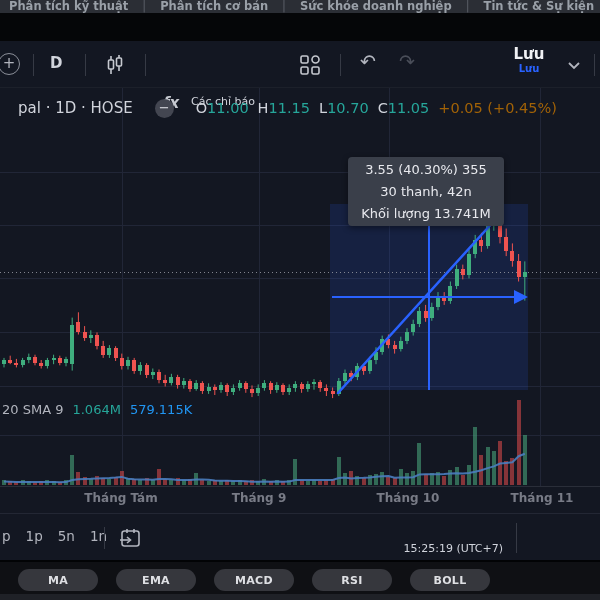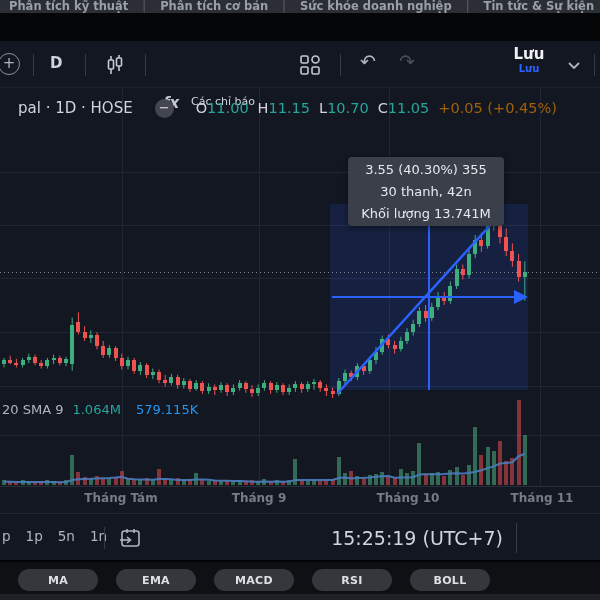--- a/index.html
+++ b/index.html
@@ -50,31 +50,31 @@
   .ohlc .chg{color:#a16207;}
   .measure-tooltip{
     position:absolute;left:348px;top:121px;width:156px;height:69px;
     background:#3a3f4a;border-radius:4px;box-shadow:0 2px 6px rgba(0,0,0,.45);
     display:flex;flex-direction:column;justify-content:center;align-items:center;
     font-size:13px;font-weight:500;color:#e8e9ee;line-height:22px;z-index:5;margin-top:36px;
   }
   .vol-legend{position:absolute;left:2px;top:402px;font-size:13px;display:flex;gap:9px;white-space:nowrap;z-index:4;}
   .vol-legend .lbl{color:#b2b5be;}
   .vol-legend .v-green{color:#26a69a;}
-  .vol-legend .v-blue{color:#2196f3;margin-left:6px;}
+  .vol-legend .v-blue{color:#2196f3;}
   
   .chart-svg{position:absolute;left:0;top:88px;}
   .axis-sep{position:absolute;left:0;top:486px;width:600px;height:1px;background:#2a2e39;}
   .month{position:absolute;top:491px;transform:translateX(-50%);font-size:12px;font-weight:bold;color:#787b86;white-space:nowrap;}
   
   .foot{position:absolute;left:0;top:513px;width:600px;height:47px;border-top:1px solid #232734;}
   .foot .tfs{position:absolute;left:2px;top:14px;display:flex;gap:15px;font-size:13.5px;color:#b2b5be;}
   .foot .vdiv{position:absolute;top:13px;width:1px;height:22px;background:#363a45;}
   .goto-date{position:absolute;left:118px;top:12px;}
-  .clock{position:absolute;right:97px;top:13px;font-size:19px;color:#d1d4dc;margin-left:44px;}
+  .clock{position:absolute;right:97px;top:28px;font-size:11px;color:#d1d4dc;margin-left:44px;}
   
   .pillsbar{position:absolute;left:0;top:560px;width:600px;height:40px;background:#0f1014;border-top:2px solid #020305;text-align:right;}
   .pills{position:absolute;left:18px;top:7px;display:flex;gap:18px;}
   .pill{
     width:80px;height:22px;border-radius:11px;background:#36373d;color:#dfe0e4;
     font-size:11px;font-weight:bold;letter-spacing:.3px;
     display:flex;align-items:center;justify-content:center;
   }
   .bottom-strip{position:absolute;left:0;top:594px;width:600px;height:6px;background:#1f2127;}
 </style>

